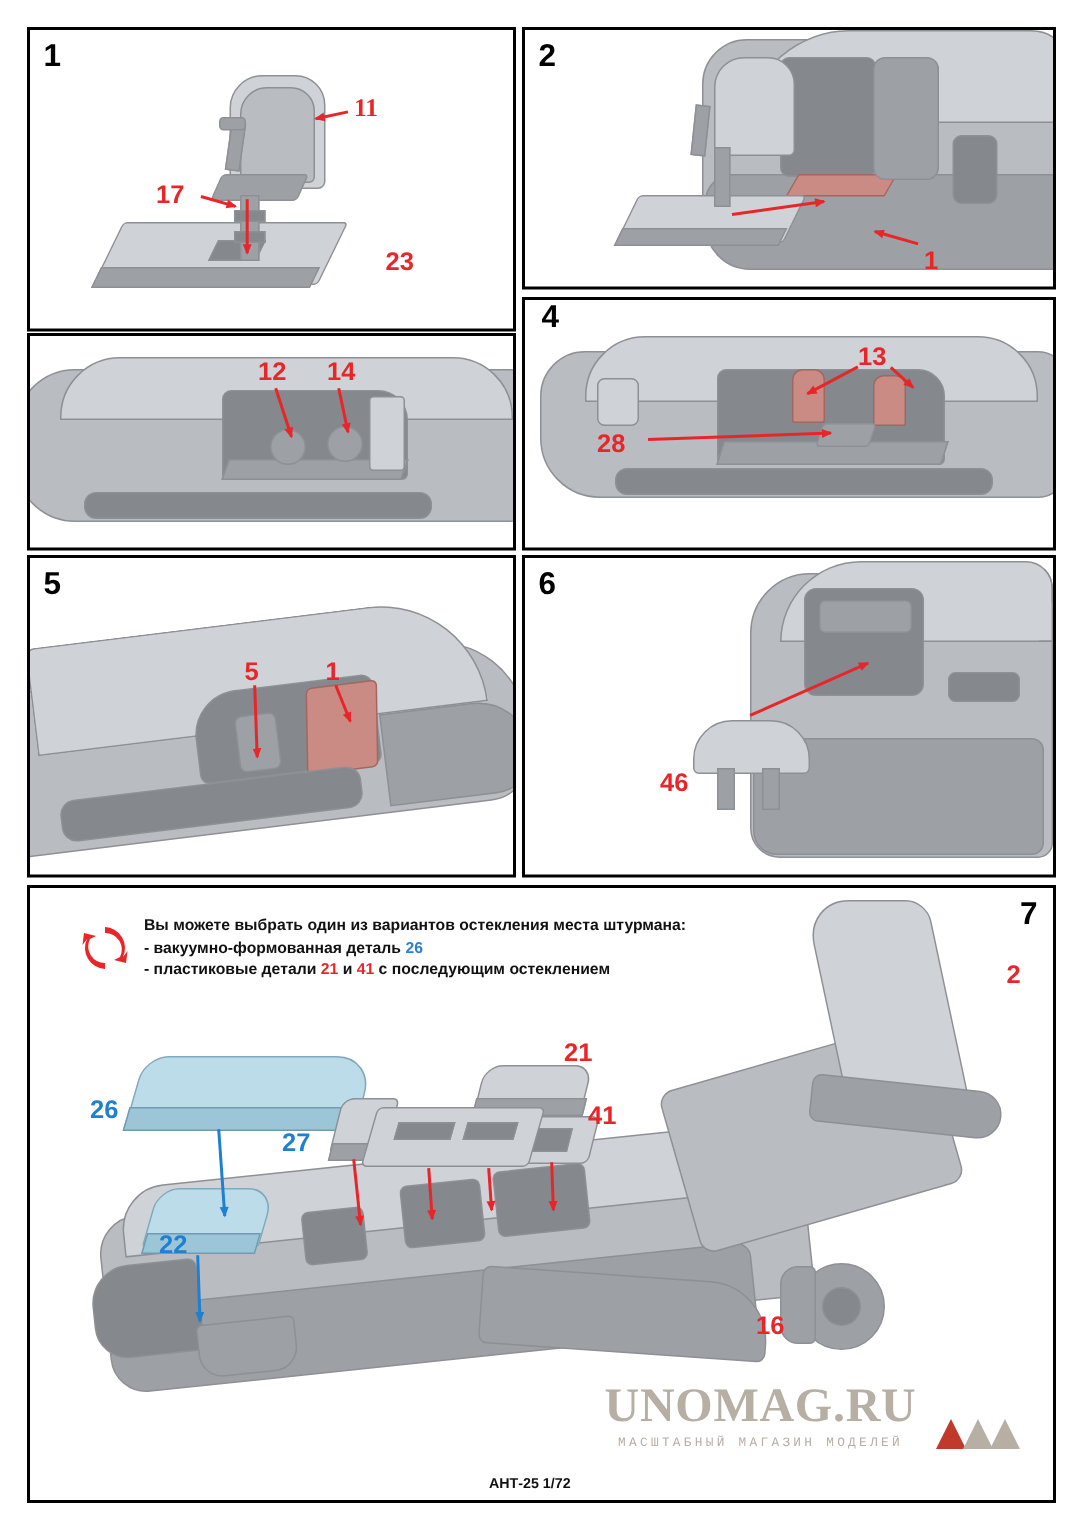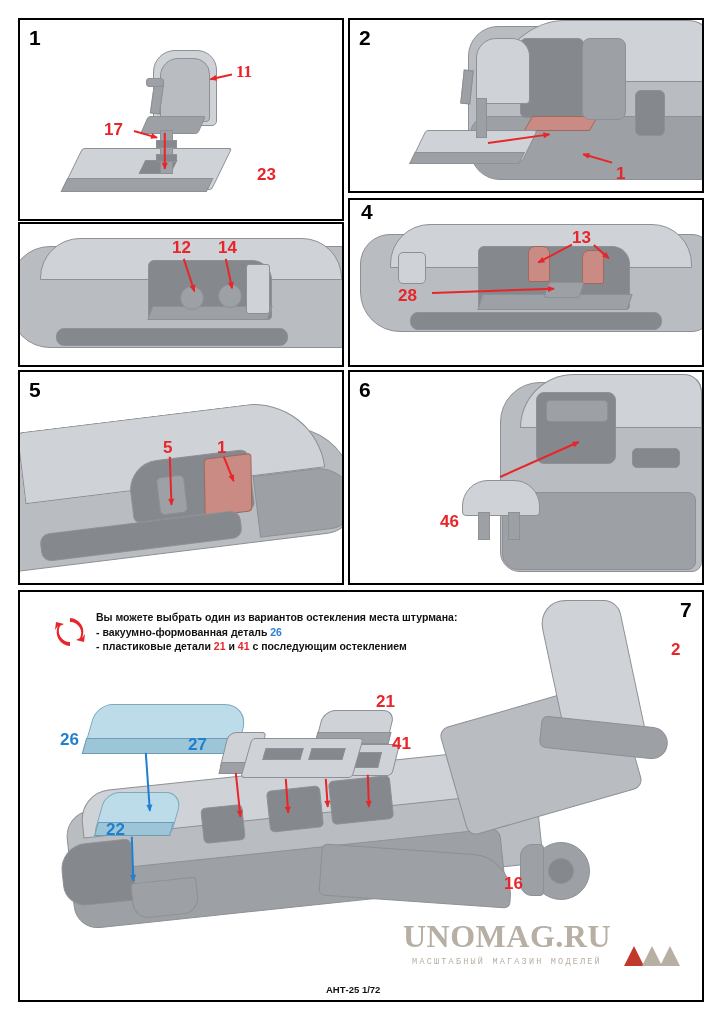--- a/index.html
+++ b/index.html
@@ -315,21 +315,21 @@
     <div class="lead" style="left:216px; top:180px; width:44px; transform:rotate(84deg);"></div>
     <div class="lead" style="left:266px; top:186px; width:34px; transform:rotate(86deg);"></div>
     <div class="lead" style="left:306px; top:186px; width:28px; transform:rotate(86deg);"></div>
     <div class="lead" style="left:348px; top:182px; width:32px; transform:rotate(88deg);"></div>
 
     <div class="panel-num" style="left:660px; top:6px;">7</div>
     <div class="callout" style="left:651px; top:48px;">2</div>
     <div class="callout" style="left:356px; top:100px;">21</div>
     <div class="callout" style="left:372px; top:142px;">41</div>
     <div class="callout blue" style="left:40px; top:138px;">26</div>
-    <div class="callout blue" style="left:168px; top:143px;">27</div>
+    <div class="callout blue" style="left:168px; top:160px;">27</div>
     <div class="callout blue" style="left:42px; top:228px;margin-left:44px;">22</div>
     <div class="callout" style="left:484px; top:282px;">16</div>
 
     <div class="logo" style="left:372px; top:326px; width:230px;">
       <div class="logo-main">UNOMAG.RU</div>
       <div class="logo-sub">МАСШТАБНЫЙ МАГАЗИН МОДЕЛЕЙ</div>
     </div>
     <div class="logo-mark" style="left:604px; top:348px;">
       <svg width="60" height="26" viewBox="0 0 60 26">
         <path d="M0 26 L10 6 L20 26 Z" fill="#c0392b"></path>

